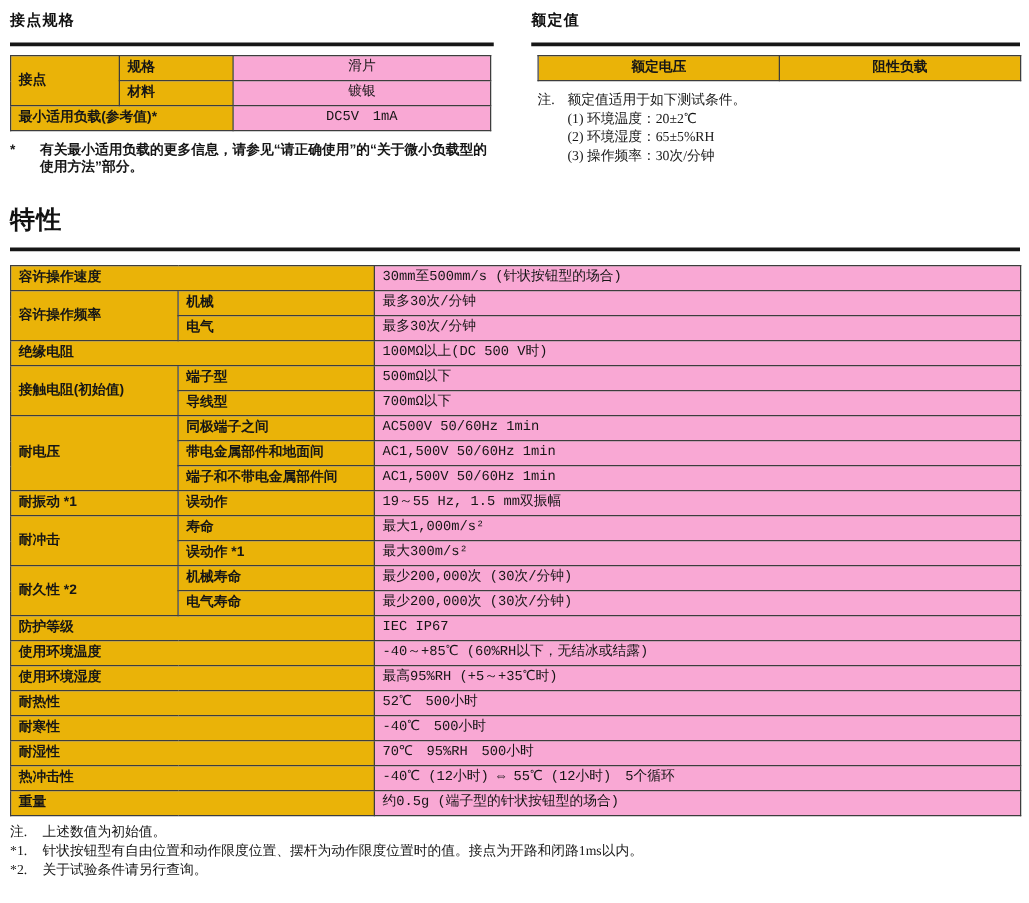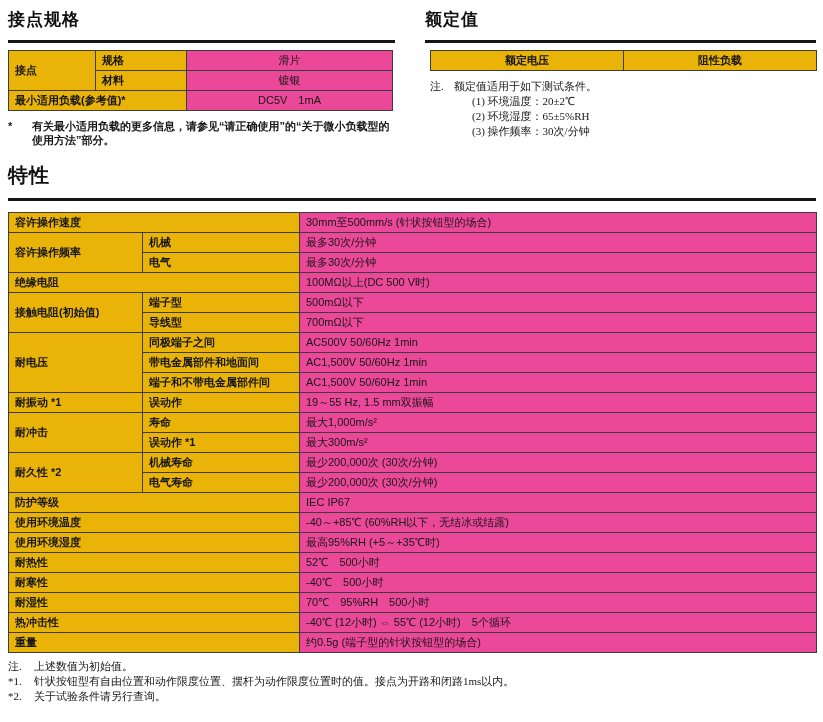--- a/index.html
+++ b/index.html
@@ -9,21 +9,21 @@
     background: #ffffff;
     color: #1a1a1a;
     font-family: "Liberation Sans", sans-serif;
     position: relative;
     overflow: hidden;
   }
   .section { position: absolute; }
   .sec-heading {
     font-family: "Liberation Sans", sans-serif;
     font-weight: bold;
-    font-size: 17px;
+    font-size: 12px;
     letter-spacing: 1px;
     margin: 0;
     padding: 2px 0 9px 0;
     border-bottom: 3px solid #161616;
     color: #111;
   }
   table.tbl {
     border-collapse: collapse;
     table-layout: fixed;
   }
@@ -36,38 +36,38 @@
     overflow: hidden;
     white-space: nowrap;
   }
   td.lbl {
     background: #eab308;
     font-family: Liberation Sans, sans-serif;
     font-weight: bold;
     color: #161616;
   }
   td.val {
-    background: #ec4899;
-    font-family: Liberation Sans, sans-serif;
+    background: #f9a8d4;
+    font-family: Liberation Mono, monospace;
     font-weight: normal;
     color: #161616;
   }
   td.center { text-align: center; }
   .fnote {
     display: flex;
     font-size: 11px;
     line-height: 1.28;
     color: #161616;
     font-family: "Liberation Serif", serif;
   }
   .fnote .marker { flex: 0 0 24px; }
   .fnote .ftext { flex: 1 1 auto; }
   .contact-fnote { margin-top: 8px; font-weight: bold; font-family: "Liberation Sans", sans-serif; }
   .rating-note { margin-top: 8px; margin-left: 5px; }
-  .cond-list { margin: 1px 0 0 18px; padding: 0; list-style: none; }
+  .cond-list { margin: 1px 0 0 0; padding: 0; list-style: none; }
   .cond-list li { margin: 0 0 1px 0; }
   .char-notes { margin-top: 6px; }
   .char-notes .fnote { margin-bottom: 1px; }
   .char-notes .marker { flex: 0 0 26px; }
 </style>
 </head>
 <body>
 
 <div class="section" style="left:8px; top:6px; width:387px;">
   <h2 class="sec-heading">接点规格</h2>

